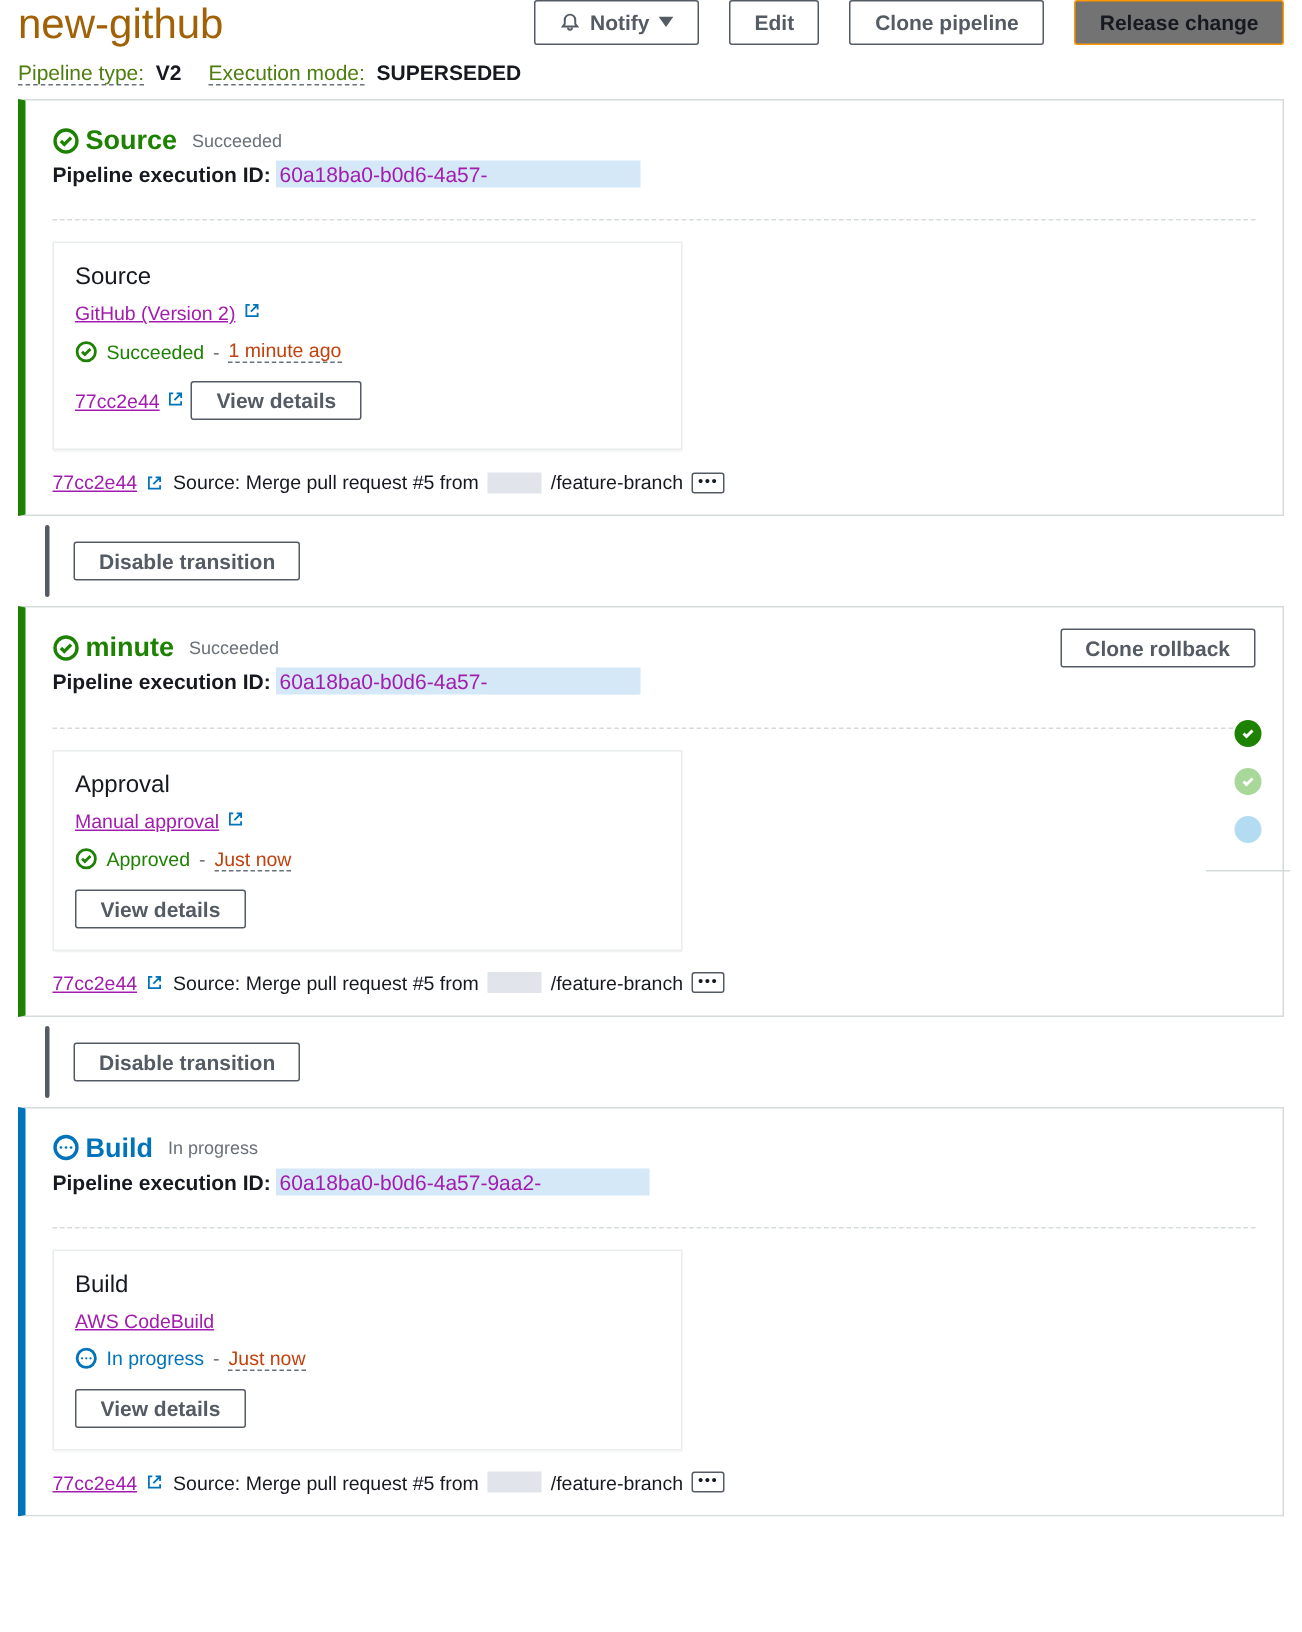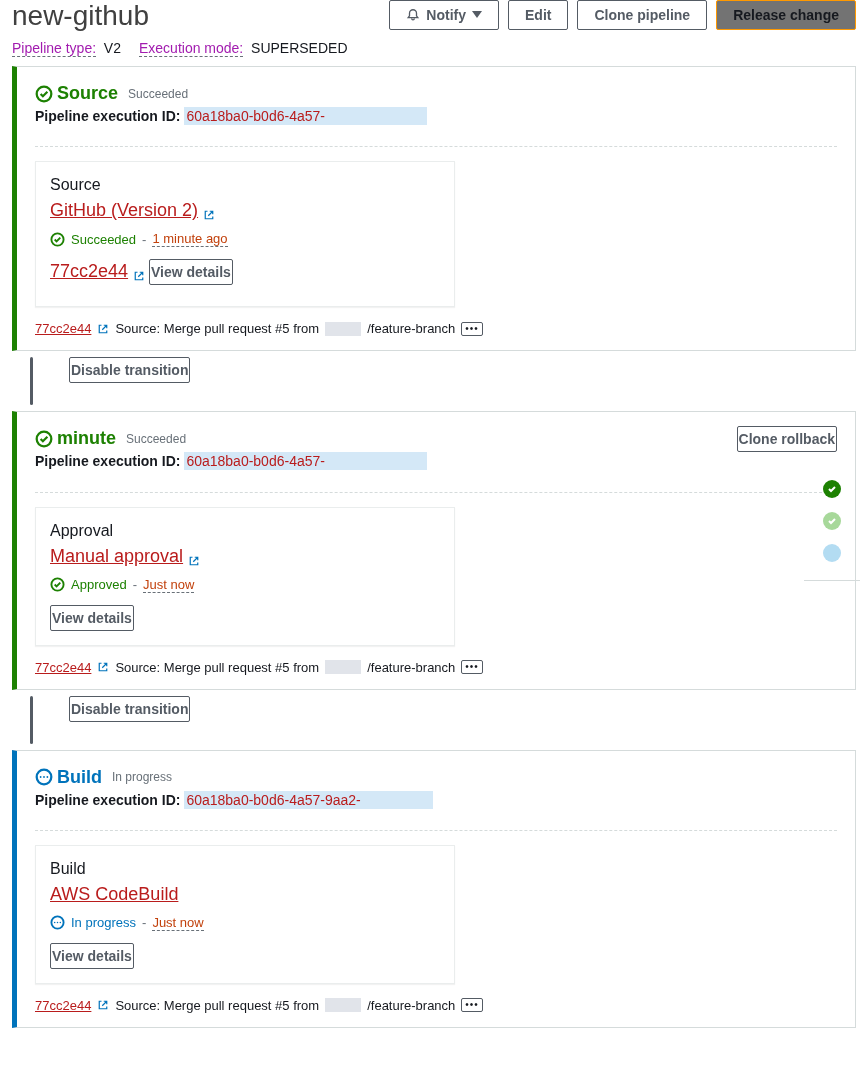--- a/index.html
+++ b/index.html
@@ -1,53 +1,53 @@
 <!DOCTYPE html>
 <html><head>
 <meta charset="utf-8">
 <style>
 *{box-sizing:border-box;margin:0;padding:0}
 body{font-family:"Amazon Ember","Helvetica Neue",Arial,sans-serif;font-size:14px;color:#16191f;background:#fff;width:868px;position:relative}
-a{color:#b91c1c;text-decoration:none}
+a{color:#a21caf;text-decoration:none}
 .link-u{text-decoration:underline}
 .header{display:flex;align-items:flex-start;padding:0 12px 8px;gap:8px}
-.title{font-size:28px;font-weight:400;color:#404040;flex:0 0 auto;margin-right:auto}
-.btns{display:flex;gap:9px}
+.title{font-size:28px;font-weight:400;color:#a16207;flex:0 0 auto;margin-right:auto}
+.btns{display:flex;gap:20px}
 .btn{border:1px solid #545b64;background:#fff;color:#545b64;padding:6px 16px;font-size:14px;font-weight:700;cursor:pointer;border-radius:2px;display:inline-flex;align-items:center;gap:6px}
 .btn-primary{background:#737373;border-color:#ff9900;color:#16191f}
-.btn-sm{font-size:14px;padding:4px 1px}
+.btn-sm{font-size:14px;padding:4px 16px}
 .meta{display:flex;gap:18px;padding:0 12px 10px;font-size:14px}
-.meta-label{border-bottom:1px dashed #687078;color:#a21caf}
-.meta-val{font-weight:400}
+.meta-label{border-bottom:1px dashed #687078;color:#4d7c0f}
+.meta-val{font-weight:700}
 .stage{border:1px solid #d5dbdb;border-left:5px solid;margin:0 12px 0 12px;padding:16px 18px 14px;position:relative;background:#fff}
 .stage.succ{border-left-color:#1d8102}
 .stage.prog{border-left-color:#0073bb}
 .stage-head{display:flex;align-items:center;gap:10px;margin-bottom:4px}
 .stage-name{font-size:18px;font-weight:700;display:inline-flex;align-items:center;gap:4px}
 .stage.succ .stage-name{color:#1d8102}
 .stage.prog .stage-name{color:#0073bb}
 .stage-status{font-size:12px;color:#687078}
 .exec-id{font-size:14px;margin-top:2px}
 .exec-id b{font-weight:700}
 .exec-link{background:#d4e8f7;padding:1px 2px}
 .redact{display:inline-block;height:14px;vertical-align:middle}
 .r1{width:100px;background:#d4e8f7}
 .r2{width:36px;background:#e1e4ea}
 .divider{border-top:1px dashed #d5dbdb;margin:22px 0 14px}
 .action{border:1px solid #eaeded;padding:14px 14px;width:420px;box-shadow:0 1px 1px rgba(0,0,0,.05)}
 .action h4{font-size:16px;font-weight:400;margin-bottom:6px}
-.provider{font-size:18px;display:inline-flex;align-items:flex-end;gap:5px;margin-bottom:10px}
+.provider{font-size:13px;display:inline-flex;align-items:flex-start;gap:5px;margin-bottom:10px}
 .status-row{display:flex;align-items:center;gap:6px;font-size:13px;margin-bottom:12px}
 .status-row .dash{color:#687078}
 .time{border-bottom:1px dashed #687078;color:#c2410c}
 .st-succ{color:#1d8102}
 .st-prog{color:#0073bb}
 .commit-row{font-size:13px;margin-top:14px;display:flex;align-items:center;gap:6px;flex-wrap:wrap}
 .more{border:1px solid #545b64;border-radius:2px;padding:0 3px;font-size:10px;letter-spacing:1px;line-height:12px;display:inline-block}
-.connector{margin:0 0 0 30px;display:flex;align-items:flex-start;gap:36px;padding:6px 0}
+.connector{margin:0 0 0 30px;display:flex;align-items:center;gap:16px;padding:6px 0}
 .vline-blk{width:3px;height:48px;background:#545b64;border-radius:2px}
 .rollback{position:absolute;right:18px;top:14px}
 .ext-icon{display:inline-flex}
 svg{display:block}
 .side-dots{position:fixed;right:8px;top:480px;display:flex;flex-direction:column;gap:14px;align-items:center}
 .dot{width:18px;height:18px;border-radius:50%}
 .d1{background:#1d8102;display:flex;align-items:center;justify-content:center}
 .d2{background:#a7d89a;display:flex;align-items:center;justify-content:center}
 .d3{background:#b3dcf2}
 .side-line{width:56px;height:1px;background:#d5dbdb;margin-top:4px}

